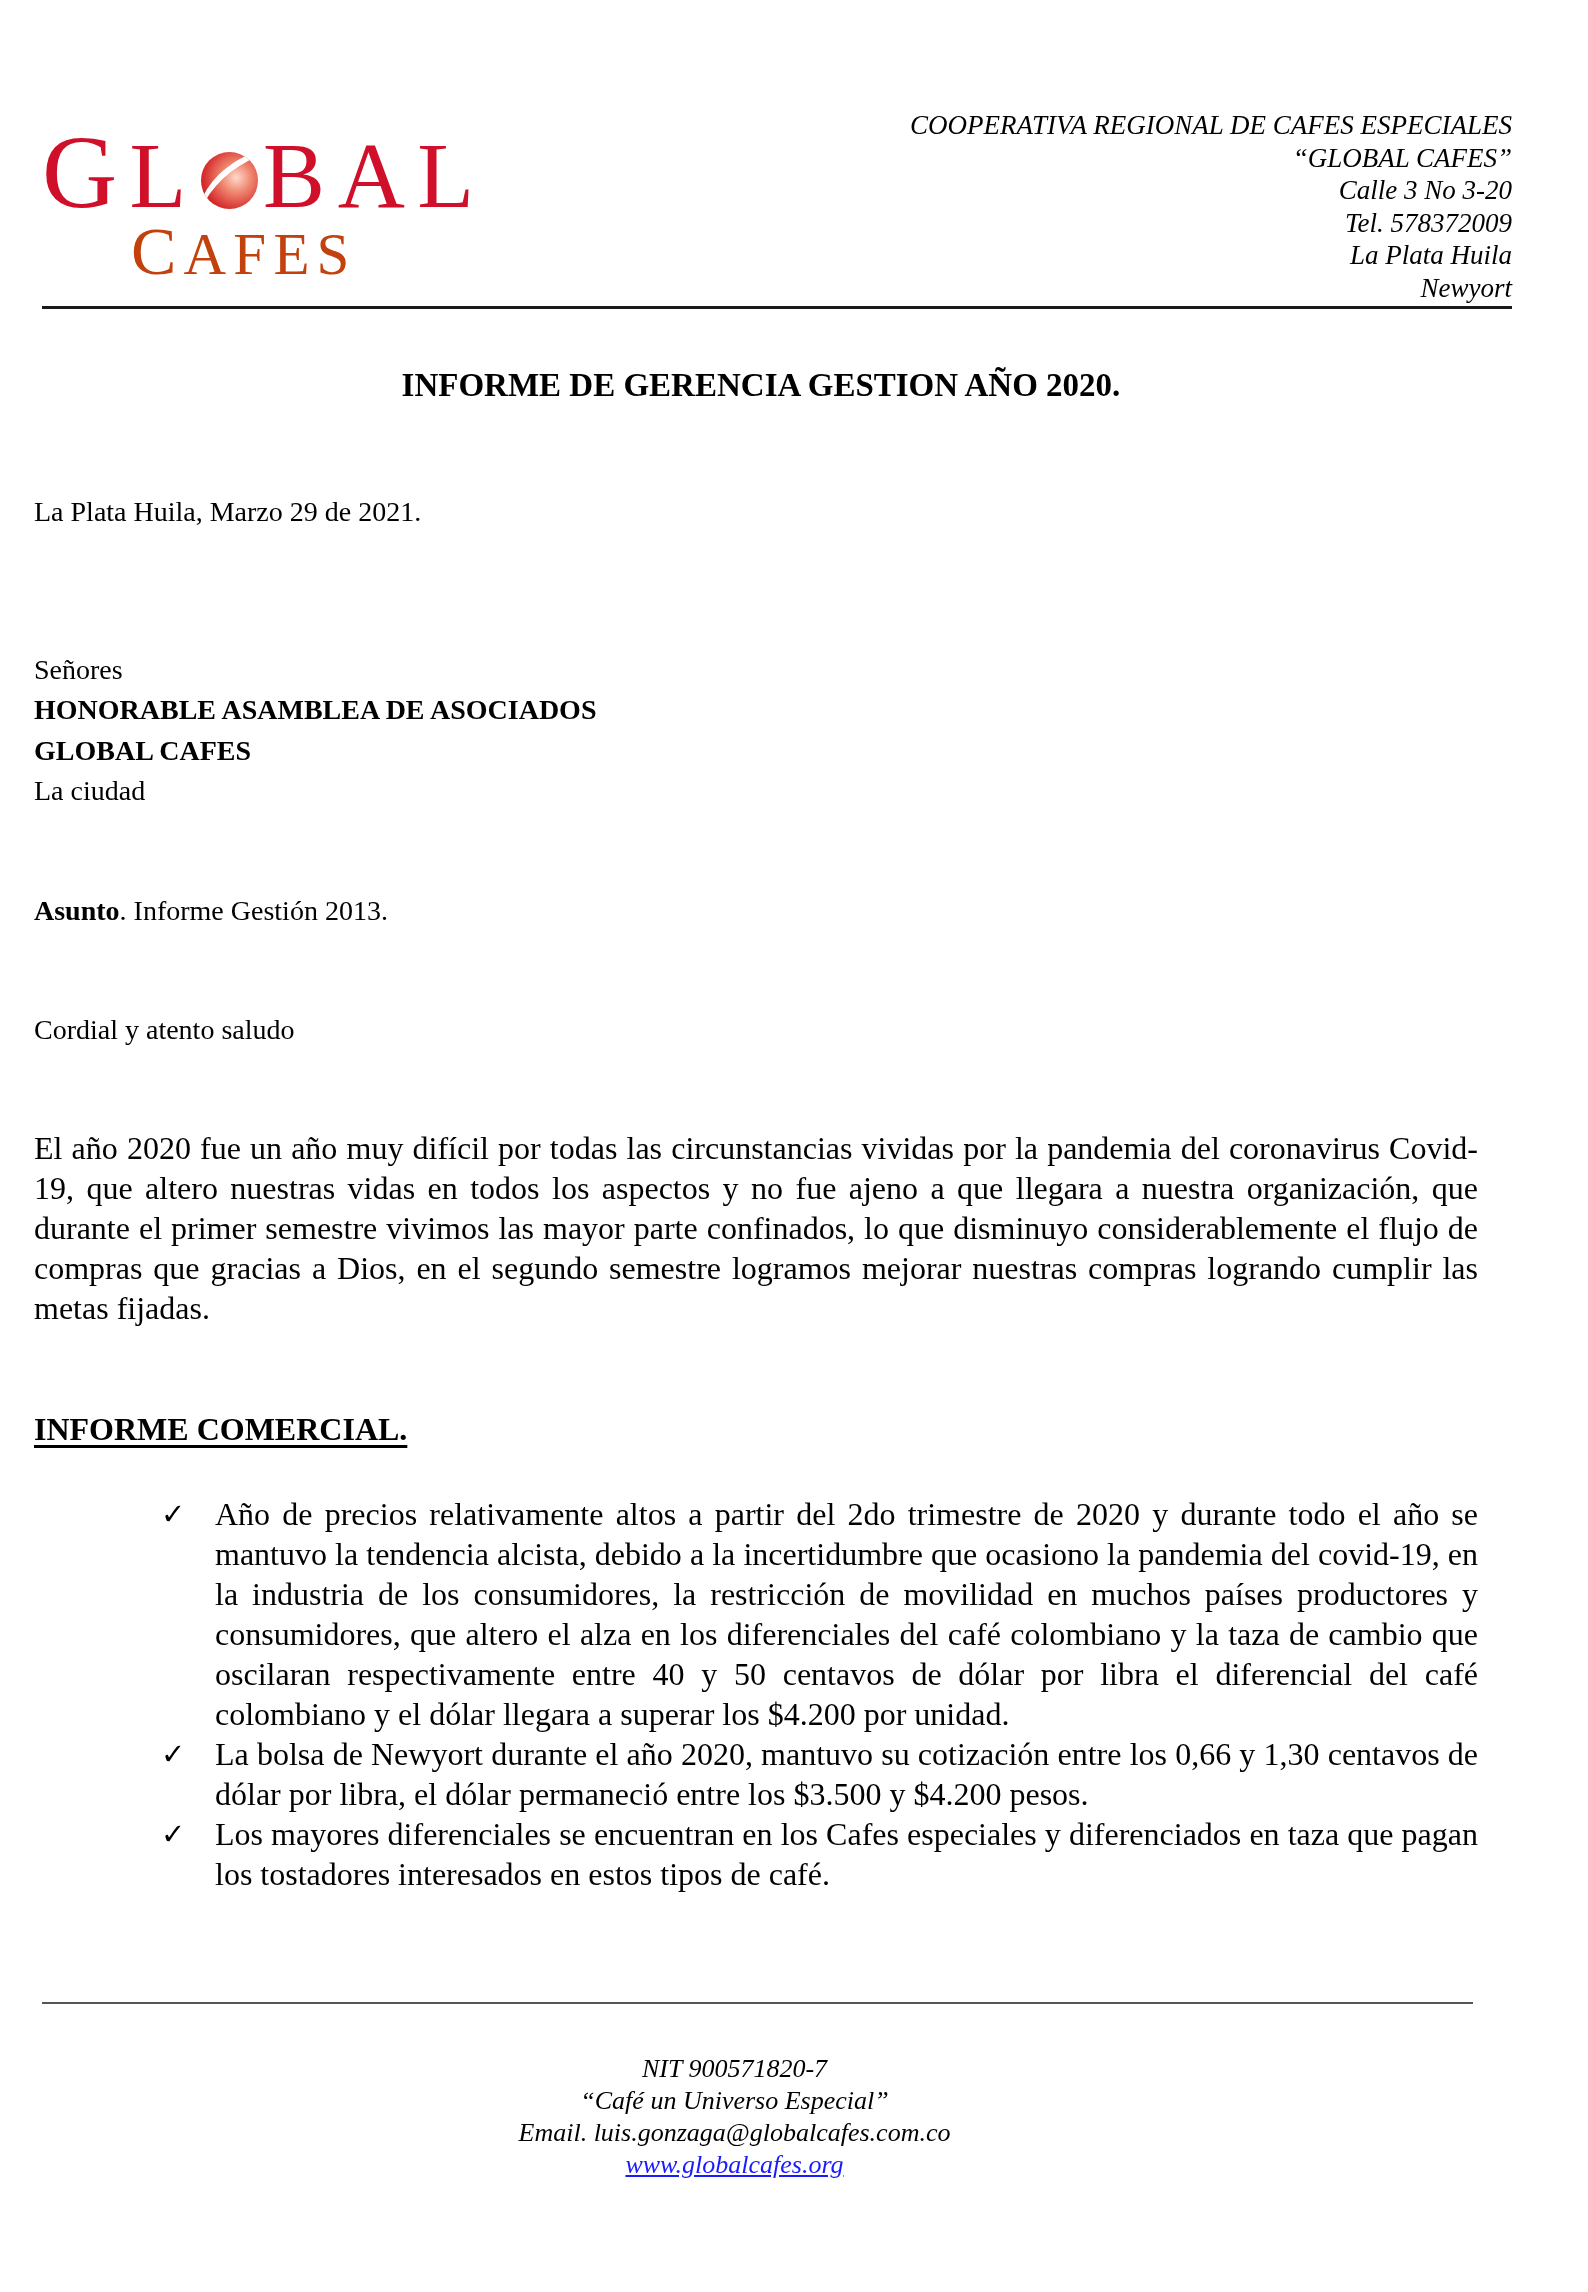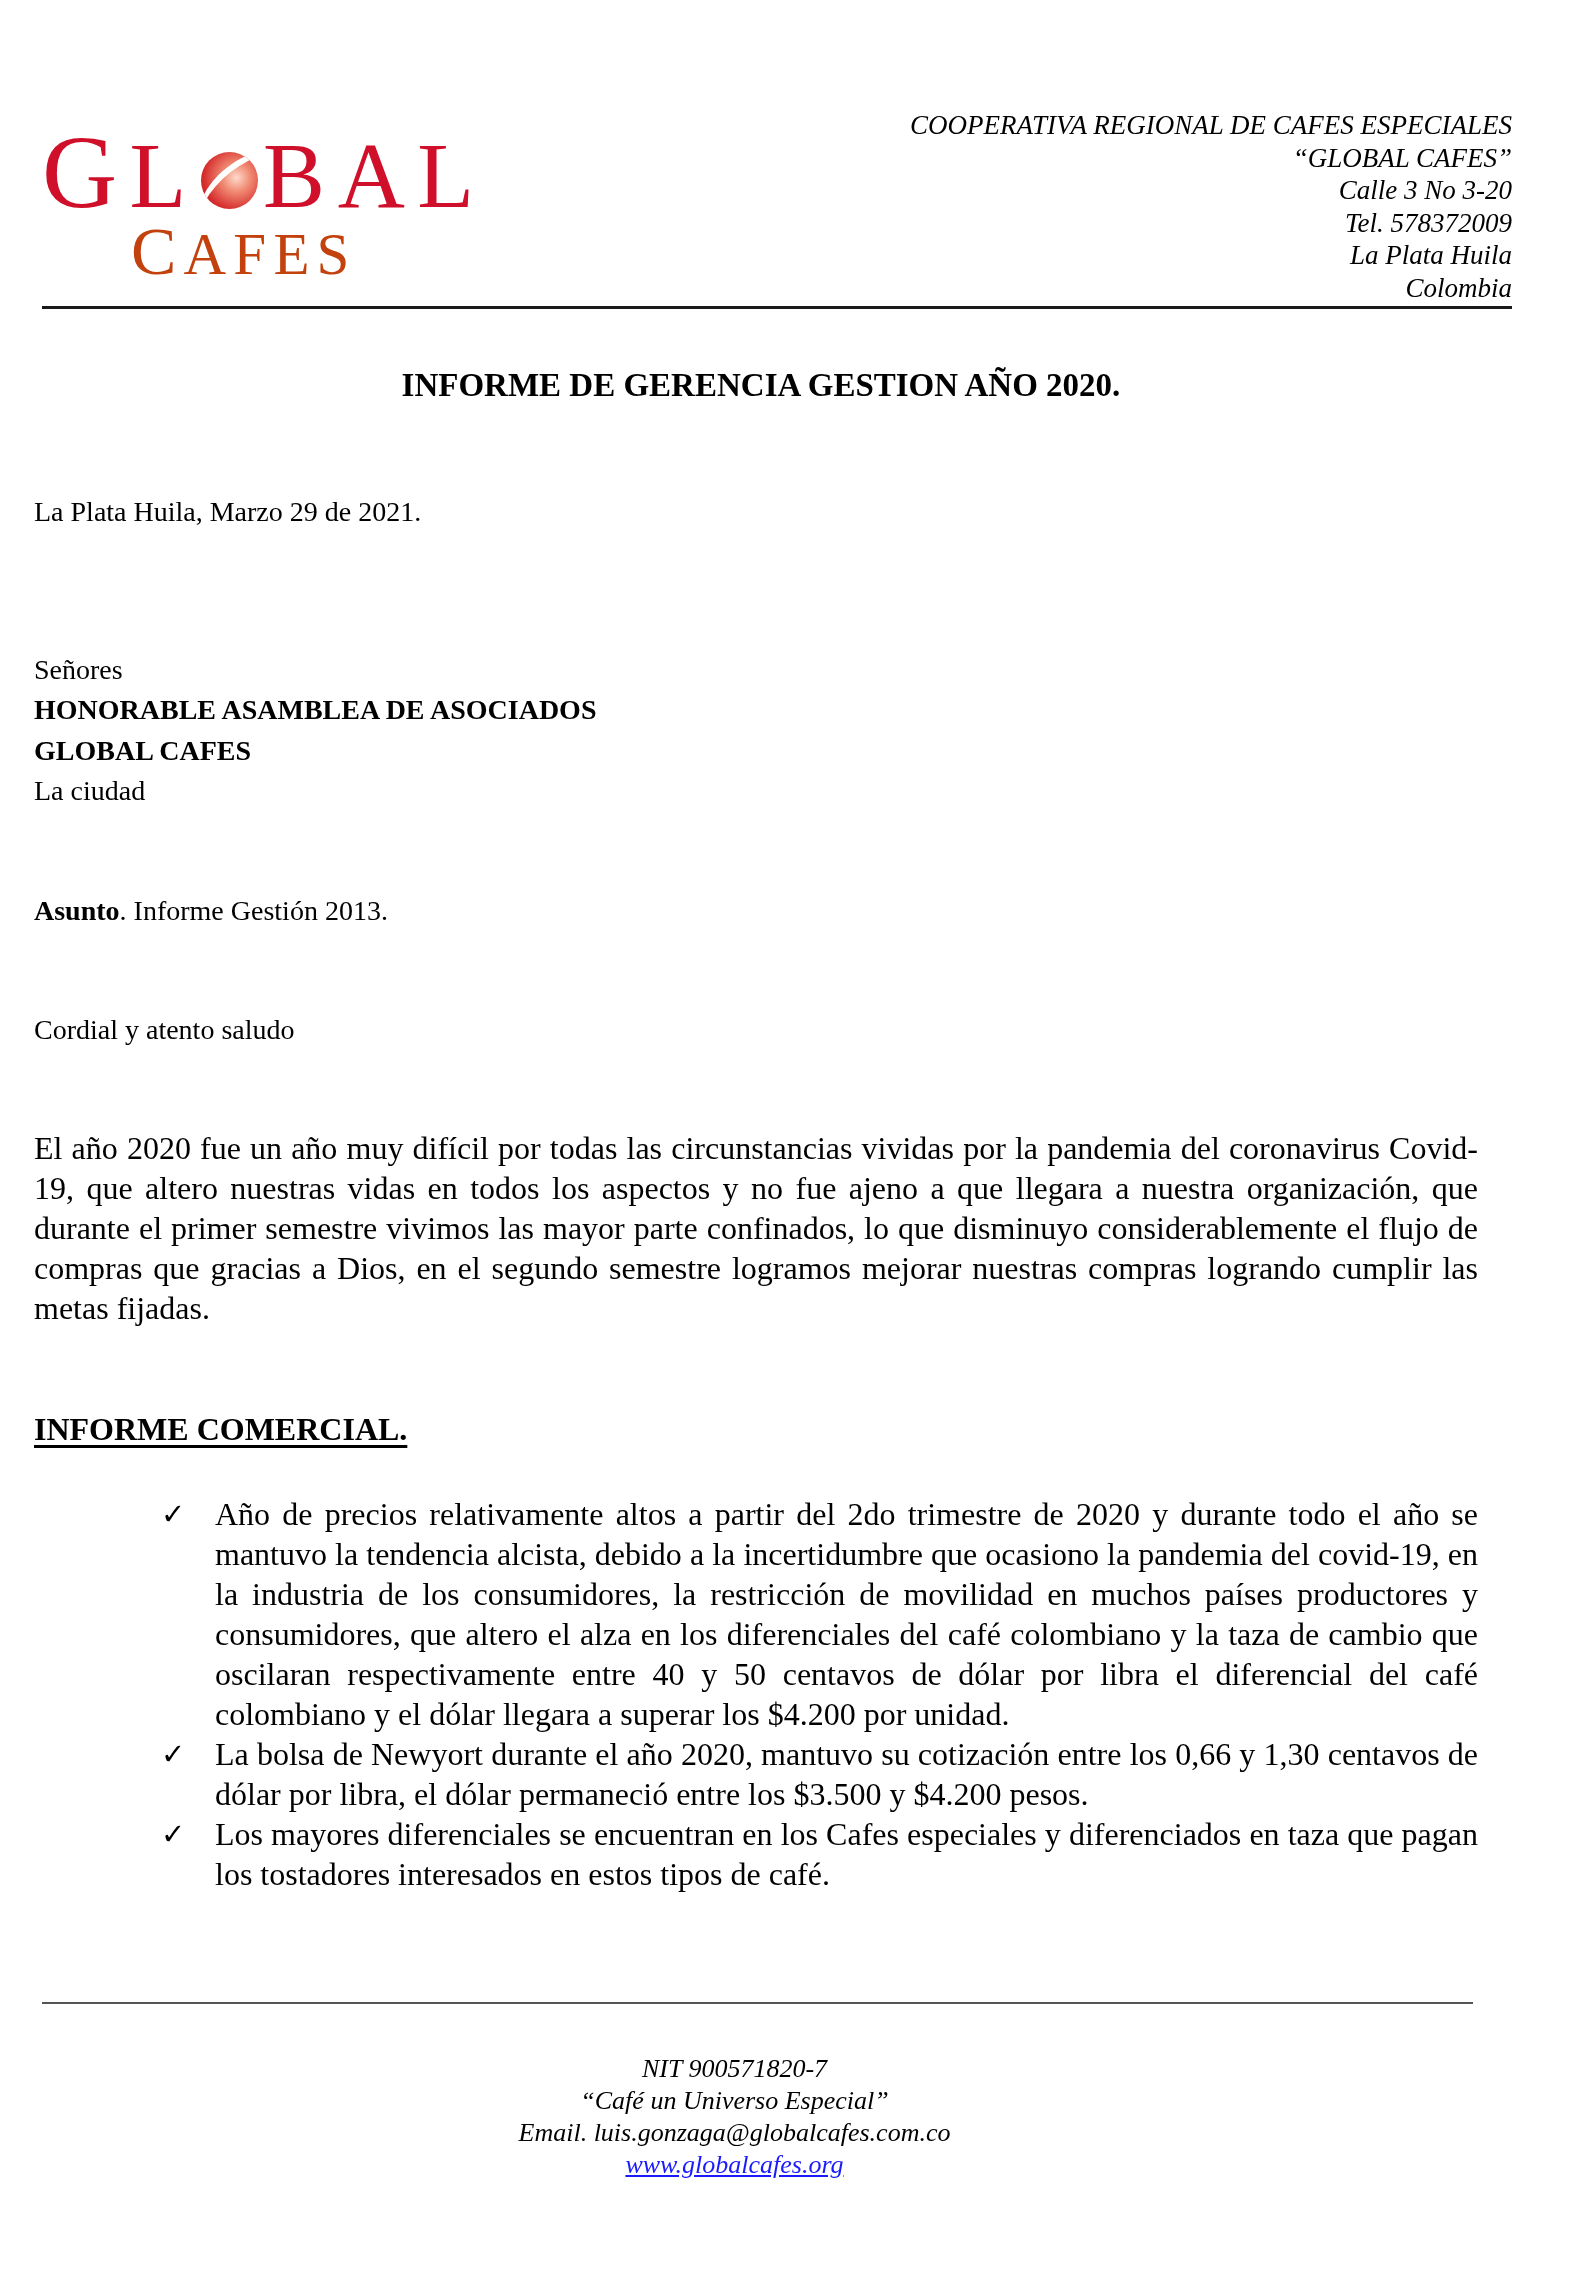--- a/index.html
+++ b/index.html
@@ -48,21 +48,21 @@
   <div class="logo-global"><span class="big">G</span><span>L</span><span class="logo-orb"></span><span>BAL</span></div>
   <div class="logo-cafes"><span class="big">C</span><span>AFES</span></div>
 </div>
 
 <div class="abs hdr">
   <div>COOPERATIVA REGIONAL DE CAFES ESPECIALES</div>
   <div>“GLOBAL CAFES”</div>
   <div>Calle  3 No 3-20</div>
   <div>Tel.  578372009</div>
   <div>La Plata Huila</div>
-  <div>Colombia</div>
+  <div>Newyort</div>
 </div>
 <div class="abs rule-top"></div>
 
 <div class="abs title">INFORME DE GERENCIA GESTION AÑO 2020.</div>
 
 <div class="abs txt" style="top:492px;">La Plata Huila, Marzo 29  de 2021.</div>
 
 <div class="abs txt" style="top:650px;">Señores</div>
 <div class="abs txt bold" style="top:690px;">HONORABLE ASAMBLEA DE ASOCIADOS</div>
 <div class="abs txt bold" style="top:731px;">GLOBAL CAFES</div>

